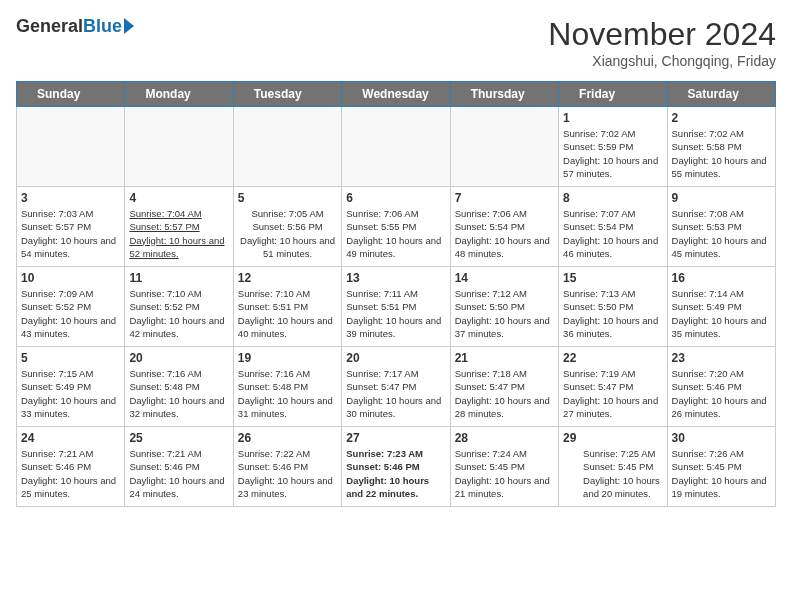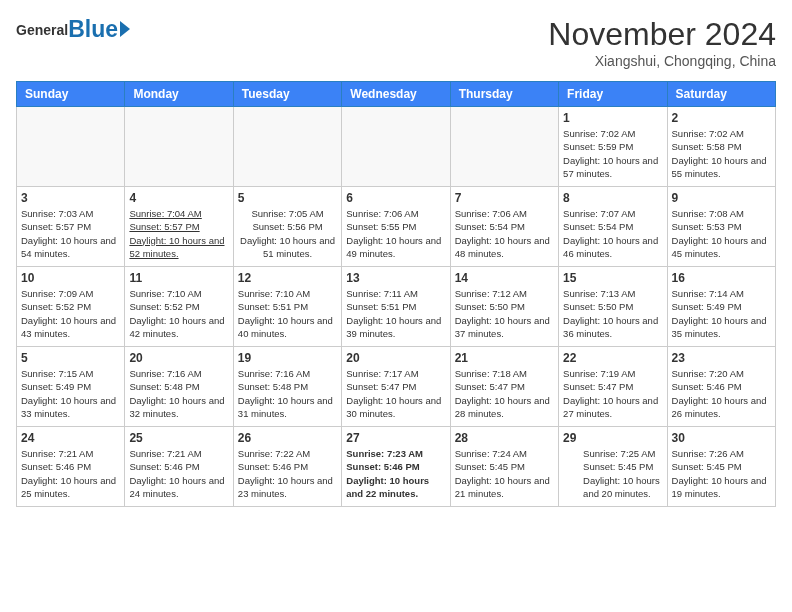--- a/index.html
+++ b/index.html
@@ -19,26 +19,26 @@
     .logo {
       display: flex;
       flex-direction: column;
       align-items: flex-start;
     }
     .logo-text {
       display: flex;
       align-items: center;
     }
     .logo-general {
-      font-size: 14px;
+      font-size: 18px;
       font-weight: bold;
       color: #333;
     }
     .logo-blue {
-      font-size: 23px;
+      font-size: 18px;
       font-weight: bold;
       color: #1a6faf;
     }
     .logo-arrow {
       width: 0;
       height: 0;
       border-left: 10px solid #1a6faf;
       border-top: 8px solid transparent;
       border-bottom: 8px solid transparent;
       margin-left: 2px;
@@ -55,23 +55,23 @@
     .subtitle {
       font-size: 14px;
       color: #555;
     }
     .calendar {
       width: 100%;
       border-collapse: collapse;
       font-size: 10px;
     }
     .calendar th {
-      background-color: #3b82f6;
+      background-color: #737373;
       color: #fff;
-      padding: 5px 8px;
+      padding: 5px 20px;
       text-align: left;
       font-size: 12px;
       font-weight: bold;
       border: 1px solid #2a7fc1;
     }
     .calendar td {
       vertical-align: top;
       padding: 4px;
       border: 1px solid #ccc;
       width: calc(100% / 7);
@@ -103,21 +103,21 @@
 <div class="header">
   <div class="logo">
     <div class="logo-text">
       <span class="logo-general">General</span>
       <span class="logo-blue">Blue</span>
       <div class="logo-arrow"></div>
     </div>
   </div>
   <div class="title-block">
     <div class="month-title">November 2024</div>
-    <div class="subtitle">Xiangshui, Chongqing, China</div>
+    <div class="subtitle">Xiangshui, Chongqing, Friday</div>
   </div>
 </div>
 
 <table class="calendar">
   <thead>
     <tr>
     <th>Sunday</th>
         <th>Monday</th>
         <th>Tuesday</th>
         <th>Wednesday</th>

